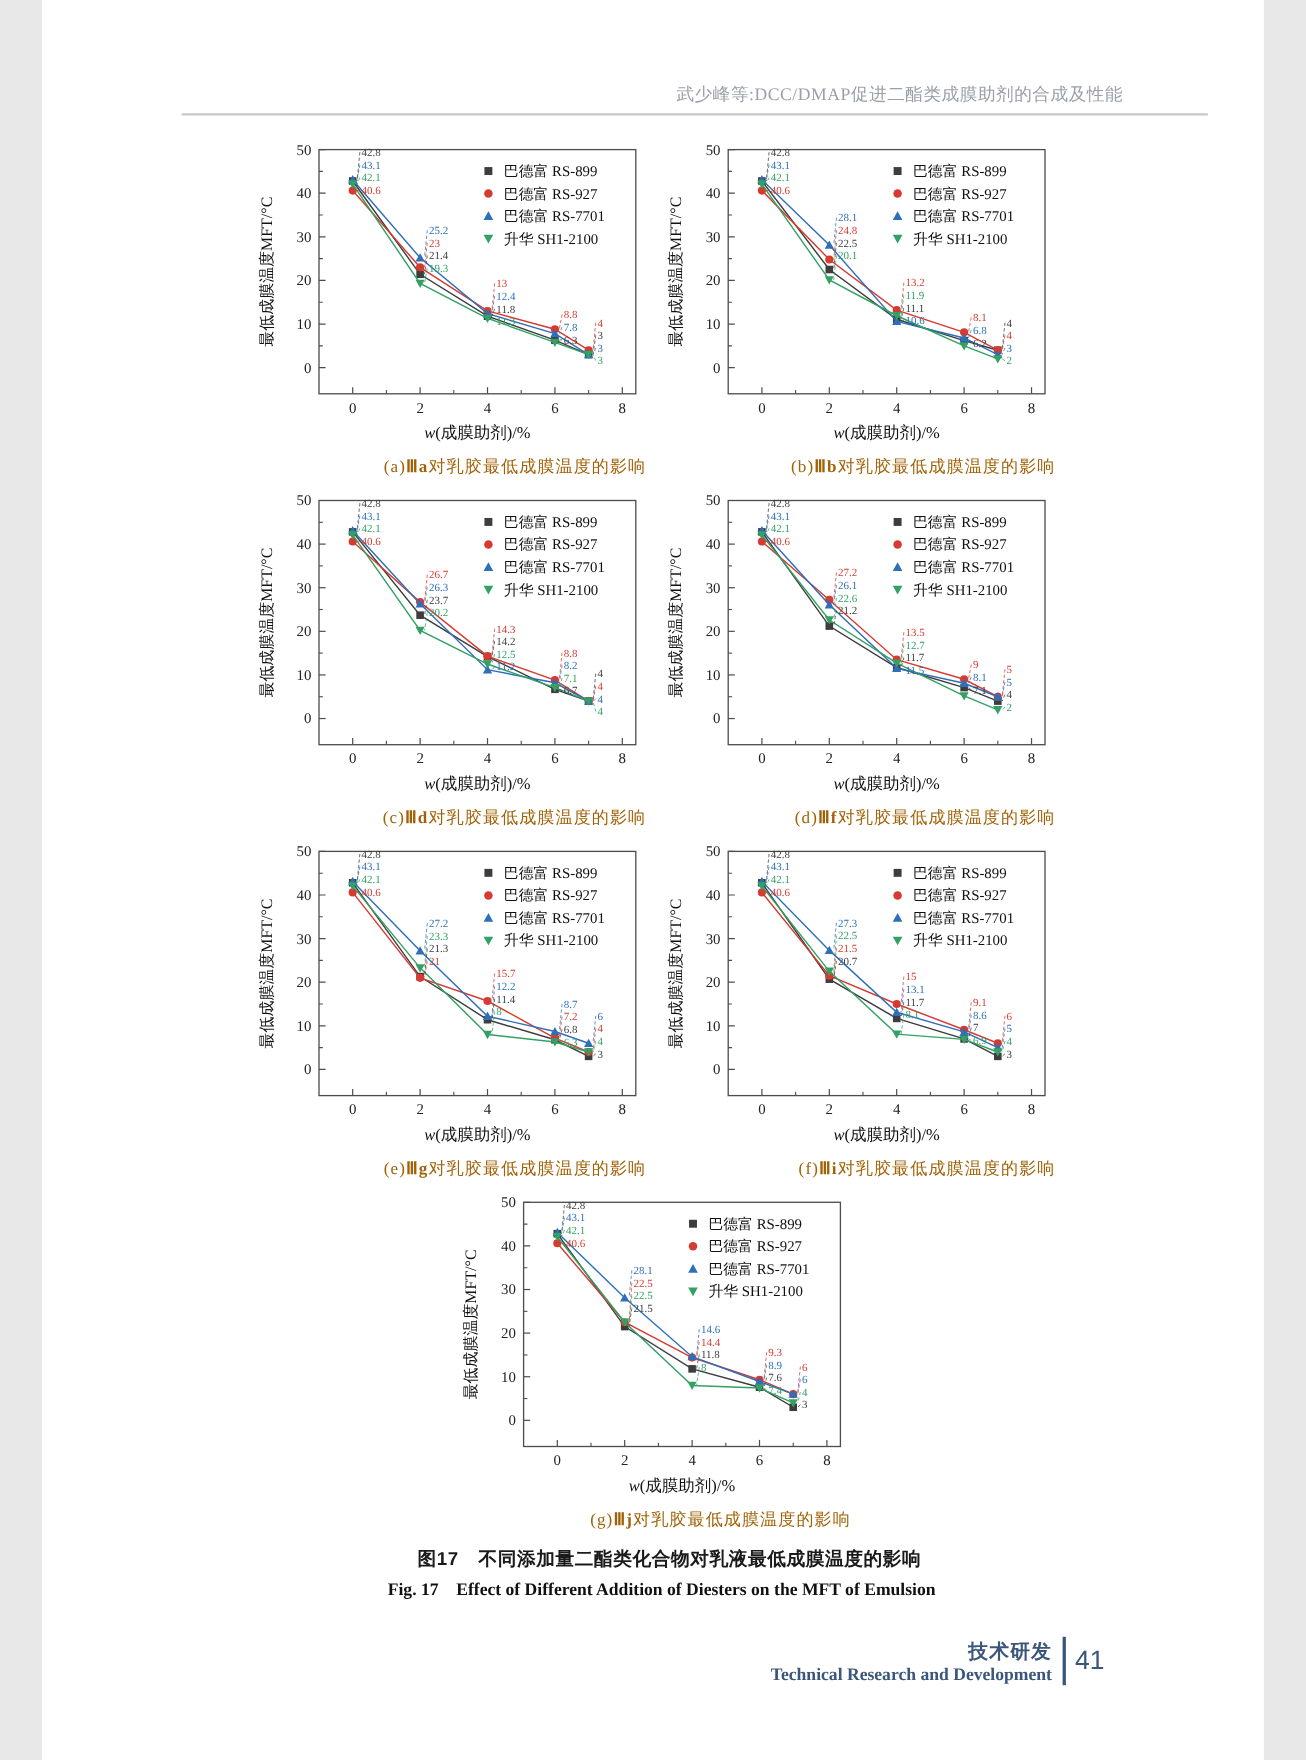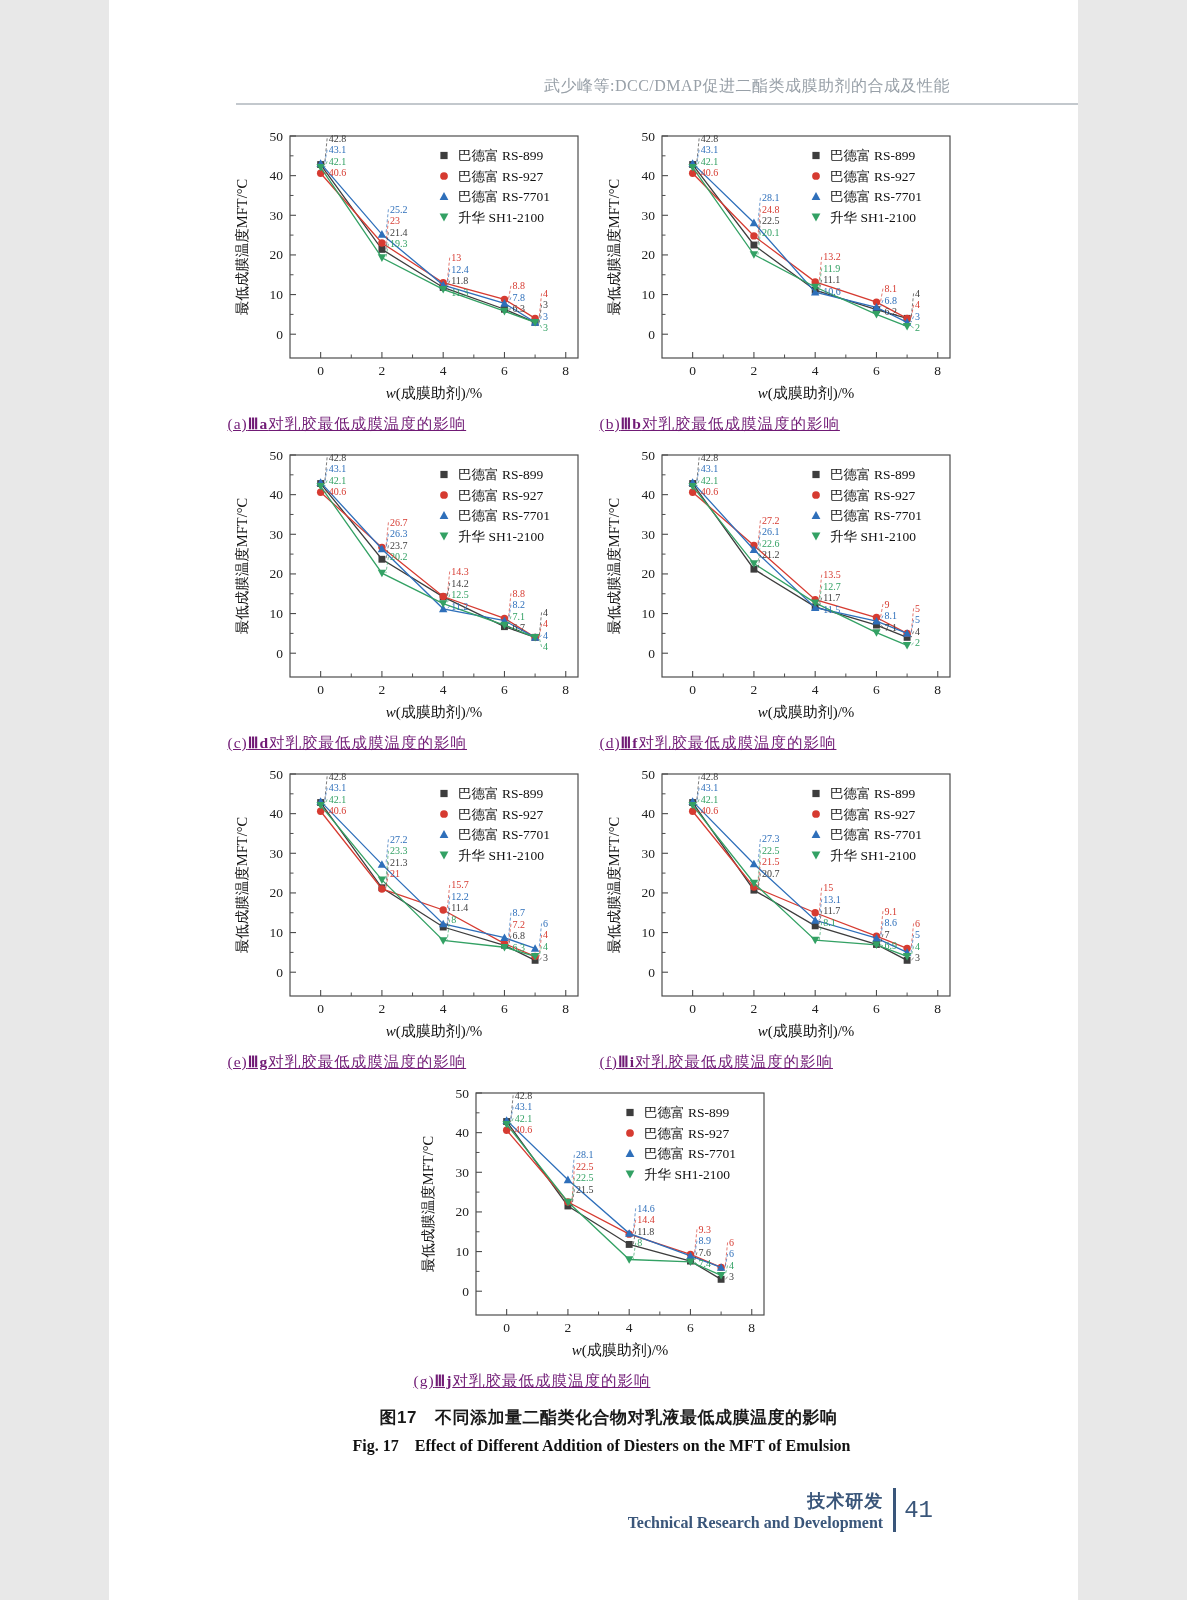--- a/index.html
+++ b/index.html
@@ -1,57 +1,57 @@
 <!DOCTYPE html>
 <html><head>
 <meta charset="utf-8">
 <style>
   * { margin:0; padding:0; box-sizing:border-box; }
   body { background:#e8e8e8; font-family:"Liberation Serif", serif; }
   .page {
-    position:relative; width:969px; height:1600px; margin:0 auto;
+    position:relative; width:1111px; height:1600px; margin:0 auto;
     background:#ffffff; overflow:hidden;
   }
   .header-line {
     position:absolute; top:76px; right:128px;
     font-size:16px; color:#98a0a8; letter-spacing:.5px;
     font-family:"Liberation Serif", serif;
   }
   .header-rule {
     position:absolute; top:103px; left:127px; width:933px; height:0;
     border-top:2px solid #c3c8cd;
   }
   .content { position:absolute; top:126px; left:0; width:100%; }
   .row { display:flex; justify-content:center; gap:12px; margin-bottom:10px; }
   .chart-block { width:360px; }
   .chart-canvas { width:360px; height:288px; }
   .panel-caption {
-    text-align:left; font-size:15.5px; color:#701a75; margin-top:0px;
-    font-family:"Liberation Serif", serif; letter-spacing:1px;text-decoration:underline;
+    text-align:right; font-size:15.5px; color:#a16207; margin-top:0px;
+    font-family:"Liberation Serif", serif; letter-spacing:1px;
   }
   .panel-caption .code { font-weight:bold; }
   .fig-caption-cn {
     text-align:center; margin-top:14px; font-size:17px; font-weight:bold;
     color:#1a1a1a; font-family:"Liberation Sans", sans-serif; letter-spacing:.5px;padding-left:30px;
   }
   .fig-caption-cn .lbl { margin-right:18px; }
   .fig-caption-en {
     text-align:center; margin-top:8px; font-size:16px; font-weight:bold;
     color:#111; font-family:"Liberation Serif", serif;padding-left:16px;
   }
   .fig-caption-en .lbl { margin-right:16px; }
   .footer {
     position:absolute; top:1488px; right:145px;
     display:flex; align-items:center; color:#3a567a;
   }
   .footer-left { text-align:right; padding-right:8px; }
   .footer-cn { font-size:18px; font-weight:bold; font-family:"Liberation Sans", sans-serif; letter-spacing:1px; }
   .footer-en { font-size:16px; font-weight:bold; font-family:"Liberation Serif", serif; margin-top:1px; }
   .footer-bar { width:3px; height:44px; background:#3a567a; margin:0 8px 0 2px; }
-  .footer-page { font-size:24px; font-family:Liberation Mono, monospace; }
+  .footer-page { font-size:24px; font-family:Liberation Sans, sans-serif; }
 </style>
 </head>
 <body>
 
 <div class="page">
 
   <div class="header-line">武少峰等:DCC/DMAP促进二酯类成膜助剂的合成及性能</div>
   <div class="header-rule"></div>
 
   <div class="content">

